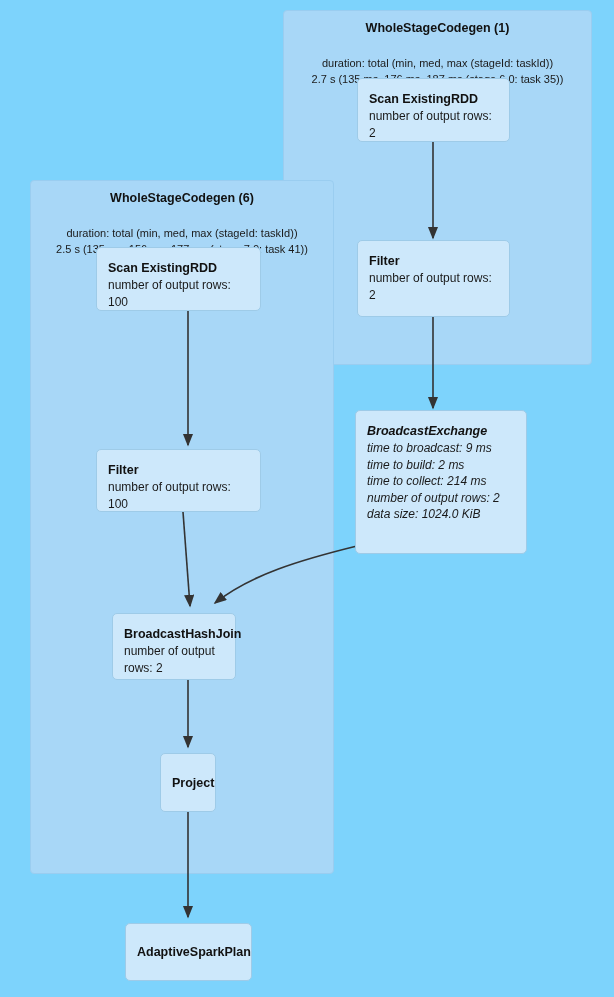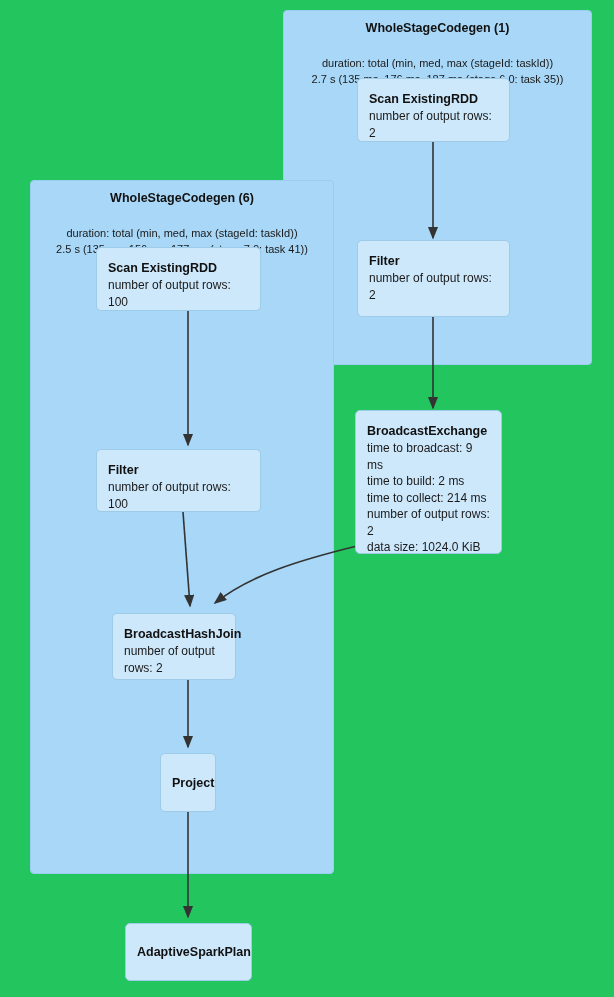--- a/index.html
+++ b/index.html
@@ -9,21 +9,21 @@
   }
   body {
     font-family: "Liberation Sans", sans-serif;
     -webkit-font-smoothing: antialiased;
   }
   #stage {
     position: relative;
     width: 614px;
     height: 997px;
     overflow: hidden;
-    background: #22c55e;
+    background: #7dd3fc;
   }
   svg.edges {
     position: absolute;
     left: 0;
     top: 0;
     width: 614px;
     height: 997px;
     pointer-events: none;
   }
   .cluster {
@@ -131,21 +131,21 @@
   <div class="node" style="left:96px; top:247px; width:165px; height:64px;">
     <div class="node-title">Scan ExistingRDD</div>
     <div class="node-metrics">number of output rows: 100</div>
   </div>
 
   <div class="node" style="left:96px; top:449px; width:165px; height:63px;">
     <div class="node-title">Filter</div>
     <div class="node-metrics">number of output rows: 100</div>
   </div>
 
-  <div class="node" style="left:355px; top:410px; width:147px; height:144px;">
+  <div class="node" style="left:355px; top:410px; width:172px; height:144px;font-style:italic;">
     <div class="node-title">BroadcastExchange</div>
     <div class="node-metrics">time to broadcast: 9 ms
 time to build: 2 ms
 time to collect: 214 ms
 number of output rows: 2
 data size: 1024.0 KiB</div>
   </div>
 
   <div class="node" style="left:112px; top:613px; width:124px; height:67px;">
     <div class="node-title">BroadcastHashJoin</div>

